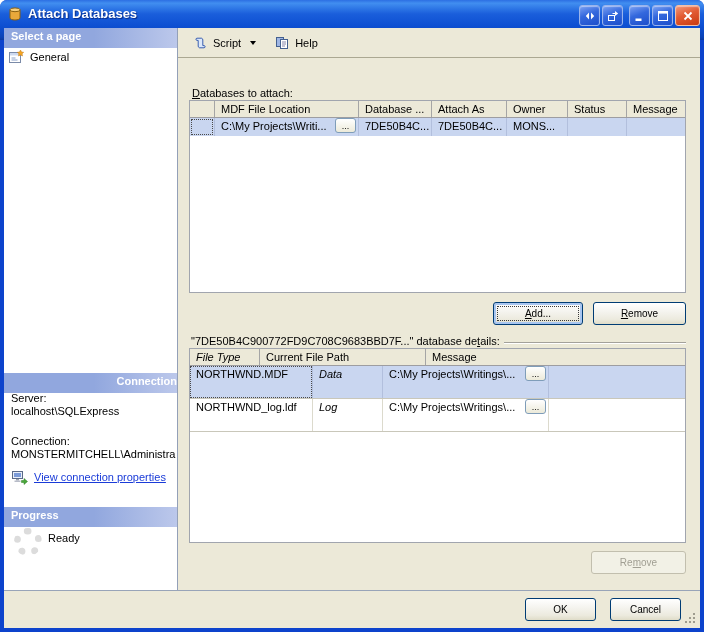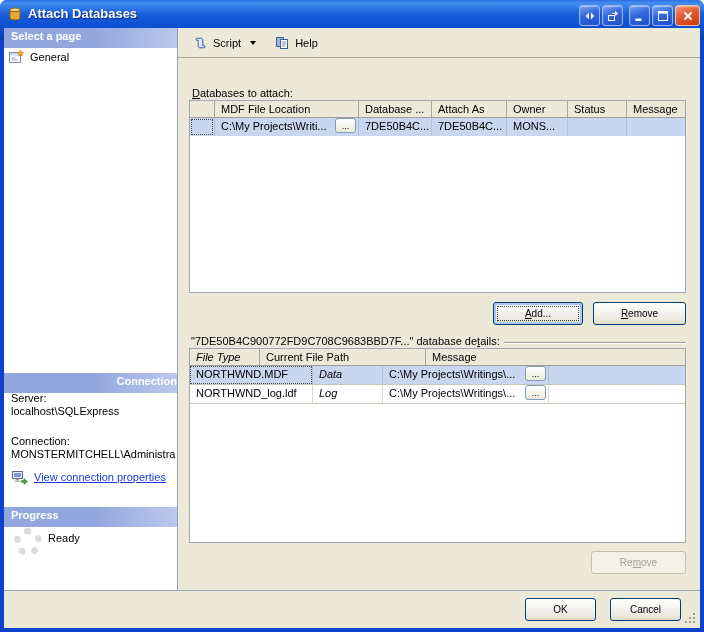--- a/index.html
+++ b/index.html
@@ -55,21 +55,21 @@
   .u { text-decoration:underline; }
 
   
   .grid { position:absolute; background:#fff; border:1px solid #a1a5ae; }
   .grid1 { left:11px; top:72px; width:497px; height:193px; }
   .grid2 { left:11px; top:320px; width:497px; height:195px; }
   .grid-header { display:flex; height:17px; background:#ece9d8; border-bottom:1px solid #9d9da1; }
   .grid-header .c { line-height:16px; padding-left:6px; overflow:hidden; white-space:nowrap; }
   .grid-header .c:not(:last-child) { border-right:1px solid #a5a5a5; }
   .grid-row { display:flex; position:relative; }
-  .grid1 .grid-row { height:18px; } .grid2 .grid-row { height:19px; }
+  .grid1 .grid-row { height:18px; } .grid2 .grid-row { height:33px; }
   .grid-row .c { line-height:17px; padding-left:6px; overflow:hidden; white-space:nowrap; position:relative; }
   .grid-row.selected { background:#c9d6f0; }
   .grid-row.selected .c:not(:last-child) { border-right:1px solid #b2bfdd; }
   .grid-row.plain .c:not(:last-child) { border-right:1px solid #dcdacd; }
   .grid2 .grid-row { border-bottom:1px solid #c9c7ba; }
   .g1c0{width:25px;padding-left:0!important;} .g1c1{width:144px;} .g1c2{width:73px;}
   .g1c3{width:75px;} .g1c4{width:61px;} .g1c5{width:59px;} .g1c6{flex:1;}
   .g2c0{width:123px;} .g2c1{width:70px;font-style:italic;} .g2c2{width:166px;} .g2c3{flex:1;}
   .flexcell { display:flex; align-items:flex-start; justify-content:space-between; padding-right:2px; }
   .celltext { overflow:hidden; white-space:nowrap; }

